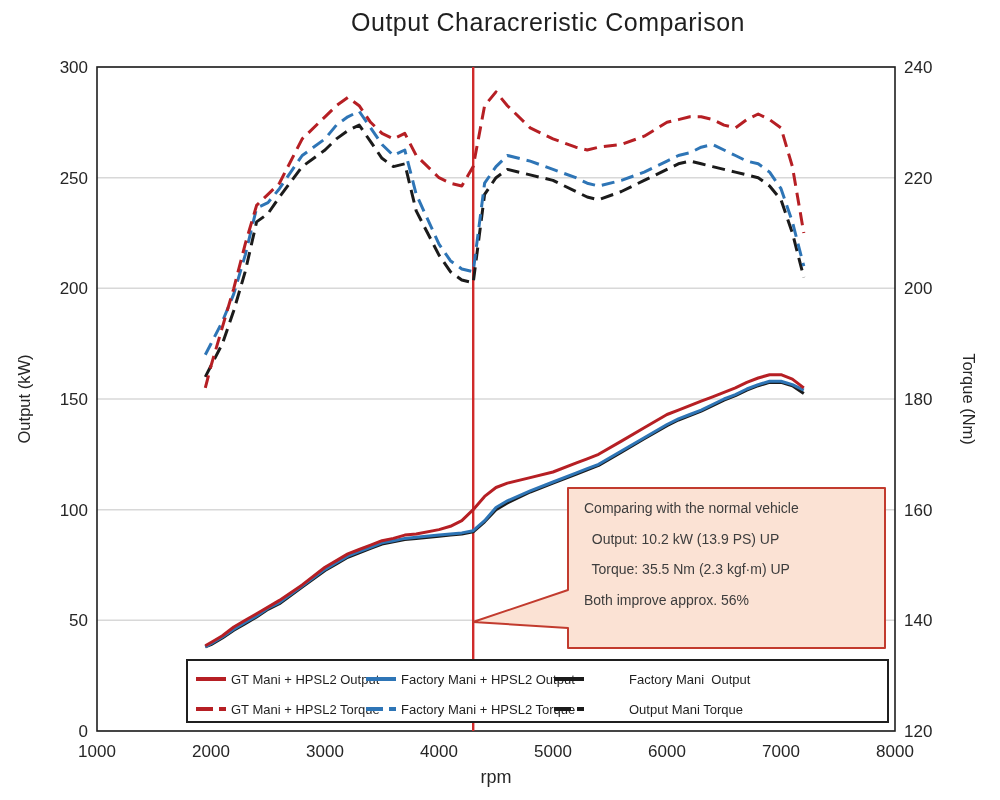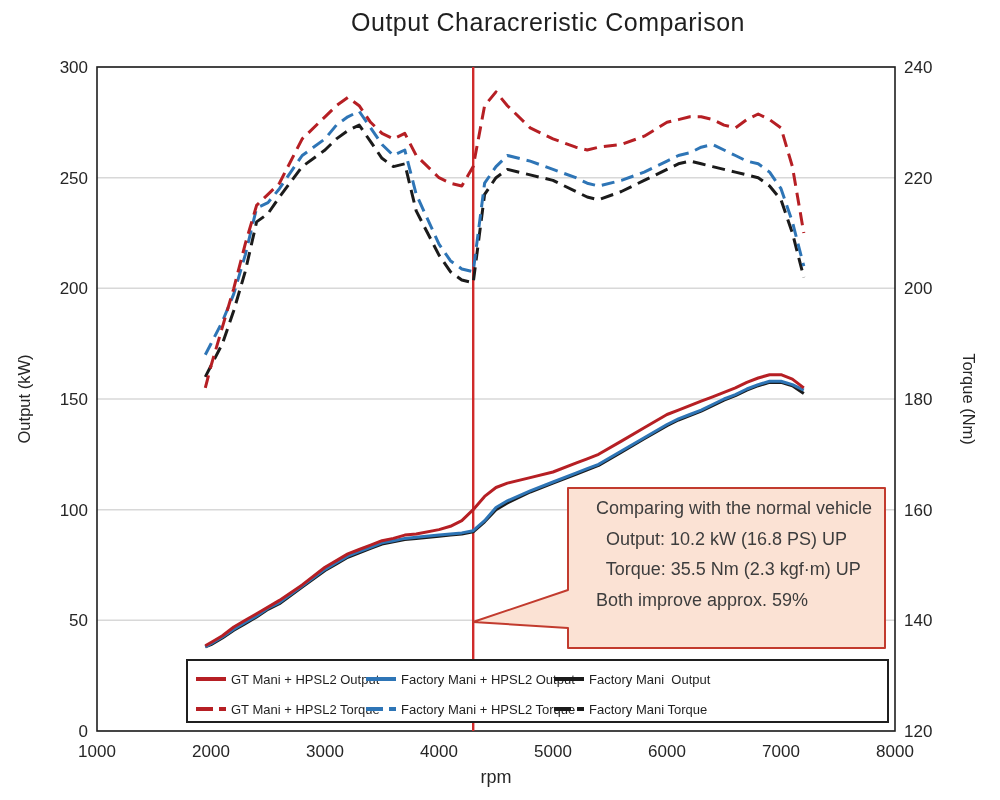--- a/index.html
+++ b/index.html
@@ -10,34 +10,34 @@
   .chart-title{
     position:absolute;top:8px;left:0;width:1000px;margin:0;
     text-align:center;font-size:25px;font-weight:500;color:#1f1f1f;
     letter-spacing:0.5px;
     padding-left:48px;
   }
   #plot{position:absolute;left:0;top:0;width:1000px;height:800px;}
   
   .callout-text{
     position:absolute;left:584px;top:493px;width:296px;
-    color:#3d3d3d;font-size:18px;margin-left:12px;
+    color:#3d3d3d;font-size:14px;
   }
   .callout-line{height:30.5px;line-height:30.5px;white-space:pre;}
   
   .legend{
     position:absolute;left:186px;top:659px;width:703px;height:64px;
     background:#ffffff;border:2px solid #1f1f1f;box-sizing:border-box;
   }
   .legend-entry{position:absolute;display:flex;align-items:center;height:22px;}
   .legend-entry.r1{top:7px;}
   .legend-entry.r2{top:37px;}
   .legend-entry.c1{left:8px;}
   .legend-entry.c2{left:178px;}
-  .legend-entry.c3{left:366px;}
+  .legend-entry.c3{left:366px;gap:40px;}
   .legend-sample{display:inline-block;width:30px;height:4px;margin-right:5px;flex:none;}
   .legend-label{font-size:13px;color:#1f1f1f;white-space:pre;}
 </style>
 </head>
 <body>
 
 <div class="stage">
 
   <h1 class="chart-title">Output Characreristic Comparison</h1>
 
@@ -80,23 +80,23 @@
       <text x="667.0" y="757" text-anchor="middle" font-size="17" fill="#262626" font-family="Liberation Sans,sans-serif">6000</text>
       <text x="781.0" y="757" text-anchor="middle" font-size="17" fill="#262626" font-family="Liberation Sans,sans-serif">7000</text>
       <text x="895.0" y="757" text-anchor="middle" font-size="17" fill="#262626" font-family="Liberation Sans,sans-serif">8000</text>
       <text x="496" y="783" text-anchor="middle" font-size="18" fill="#262626" font-family="Liberation Sans,sans-serif">rpm</text>
       <text x="30" y="399" text-anchor="middle" transform="rotate(-90 30 399)" font-size="16.5" fill="#262626" font-family="Liberation Sans,sans-serif">Output (kW)</text>
       <text x="963" y="399" text-anchor="middle" transform="rotate(90 963 399)" font-size="16.5" fill="#262626" font-family="Liberation Sans,sans-serif">Torque (Nm)</text>
     </svg>
 
   <div class="callout-text">
     <div class="callout-line">Comparing with the normal vehicle</div>
-    <div class="callout-line">  Output: 10.2 kW (16.8 PS) UP</div>
+    <div class="callout-line">  Output: 10.2 kW (13.9 PS) UP</div>
     <div class="callout-line">  Torque: 35.5 Nm (2.3 kgf·m) UP</div>
-    <div class="callout-line">Both improve approx. 59%</div>
+    <div class="callout-line">Both improve approx. 56%</div>
   </div>
 
   <div class="legend">
     <div class="legend-entry r1 c1">
       <span class="legend-sample" style="background: rgb(182, 31, 36);"></span>
       <span class="legend-label">GT Mani + HPSL2 Output</span>
     </div>
     <div class="legend-entry r1 c2">
       <span class="legend-sample" style="background: rgb(46, 117, 182);"></span>
       <span class="legend-label">Factory Mani + HPSL2 Output</span>
@@ -108,17 +108,17 @@
     <div class="legend-entry r2 c1">
       <span class="legend-sample" style="background: linear-gradient(90deg, rgb(182, 31, 36) 0px, rgb(182, 31, 36) 17px, transparent 17px, transparent 23px, rgb(182, 31, 36) 23px, rgb(182, 31, 36) 30px);"></span>
       <span class="legend-label">GT Mani + HPSL2 Torque</span>
     </div>
     <div class="legend-entry r2 c2">
       <span class="legend-sample" style="background: linear-gradient(90deg, rgb(46, 117, 182) 0px, rgb(46, 117, 182) 17px, transparent 17px, transparent 23px, rgb(46, 117, 182) 23px, rgb(46, 117, 182) 30px);"></span>
       <span class="legend-label">Factory Mani + HPSL2 Torque</span>
     </div>
     <div class="legend-entry r2 c3">
       <span class="legend-sample" style="background: linear-gradient(90deg, rgb(27, 27, 27) 0px, rgb(27, 27, 27) 17px, transparent 17px, transparent 23px, rgb(27, 27, 27) 23px, rgb(27, 27, 27) 30px);"></span>
-      <span class="legend-label">Factory Mani Torque</span>
+      <span class="legend-label">Output Mani Torque</span>
     </div>
   </div>
 
 </div>
 
 </body></html>

